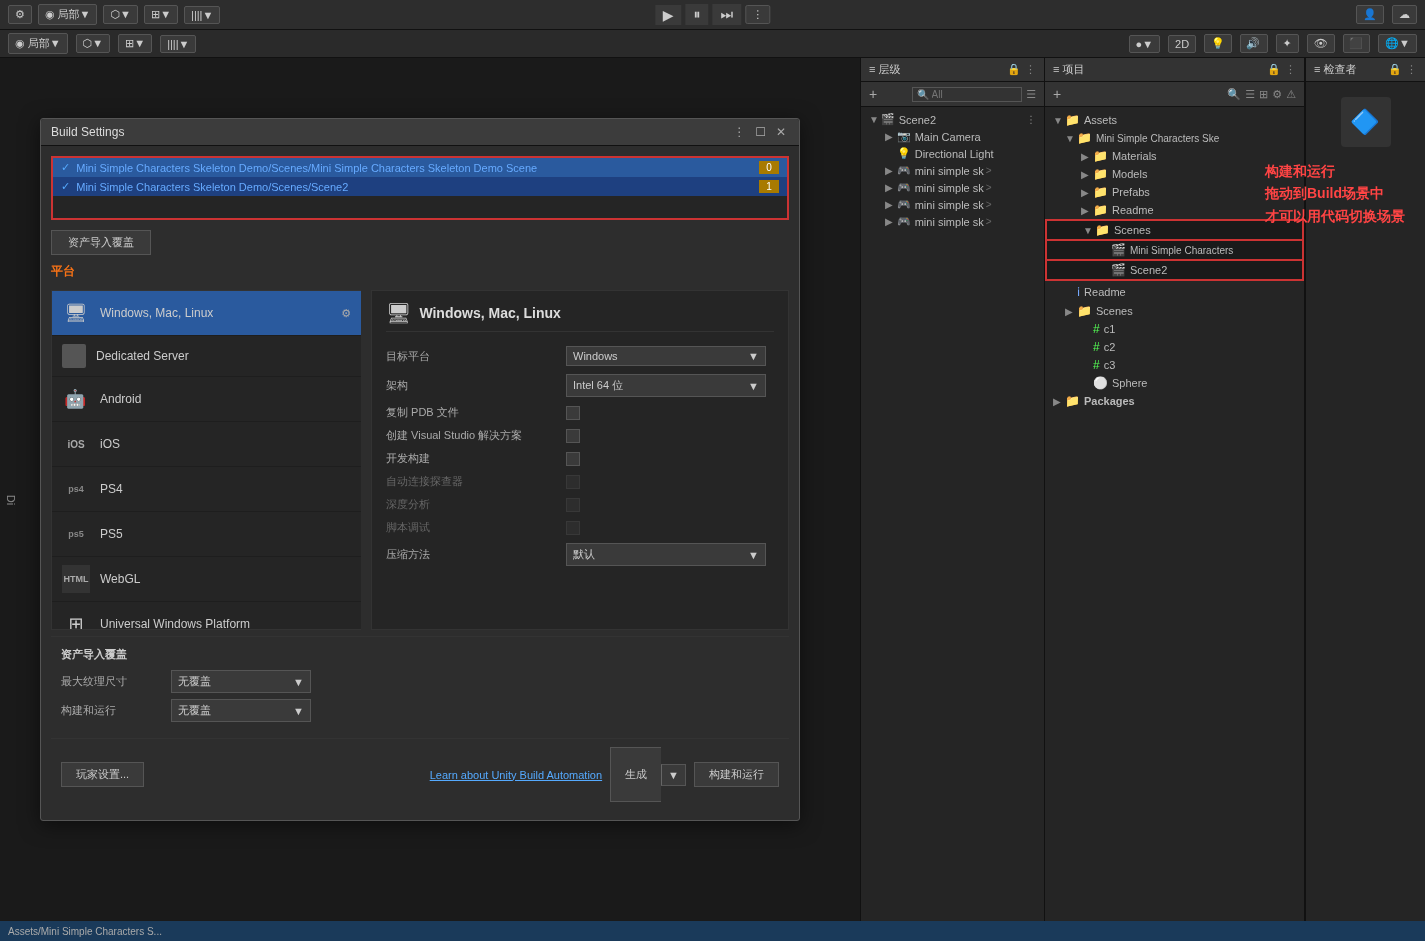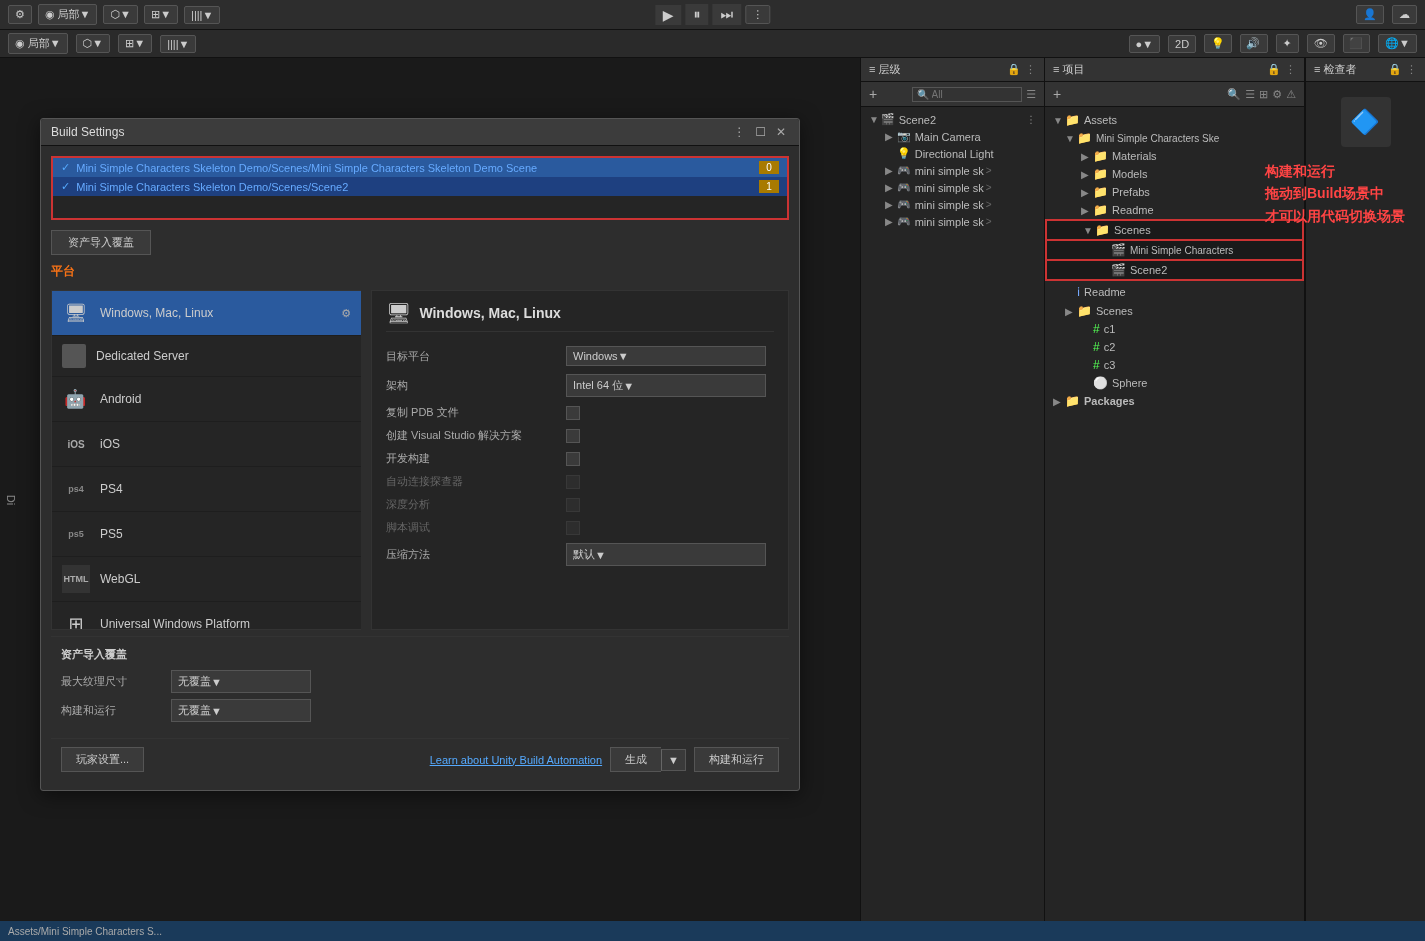--- a/index.html
+++ b/index.html
@@ -227,20 +227,21 @@
     .settings-select {
       width: 200px;
       background: #3a3a3a;
       border: 1px solid #555;
       color: #ccc;
       padding: 3px 6px;
       font-size: 11px;
       cursor: pointer;
       display: flex;
       align-items: center;
+      justify-content: space-between;
     }
     .settings-checkbox {
       width: 14px;
       height: 14px;
       background: #3a3a3a;
       border: 1px solid #555;
     }
 
     
     .assets-section {
@@ -284,21 +285,21 @@
 
     .generate-btn {
       display: flex;
       align-items: center;
     }
     .generate-main {
       background: #3a3a3a;
       border: 1px solid #555;
       border-right: none;
       color: #ccc;
-      padding: 4px 14px;
+      padding: 19px 14px;
       cursor: pointer;
       font-size: 11px;
     }
     .generate-arrow {
       background: #3a3a3a;
       border: 1px solid #555;
       border-left: 1px solid #666;
       color: #ccc;
       padding: 4px 6px;
       cursor: pointer;

